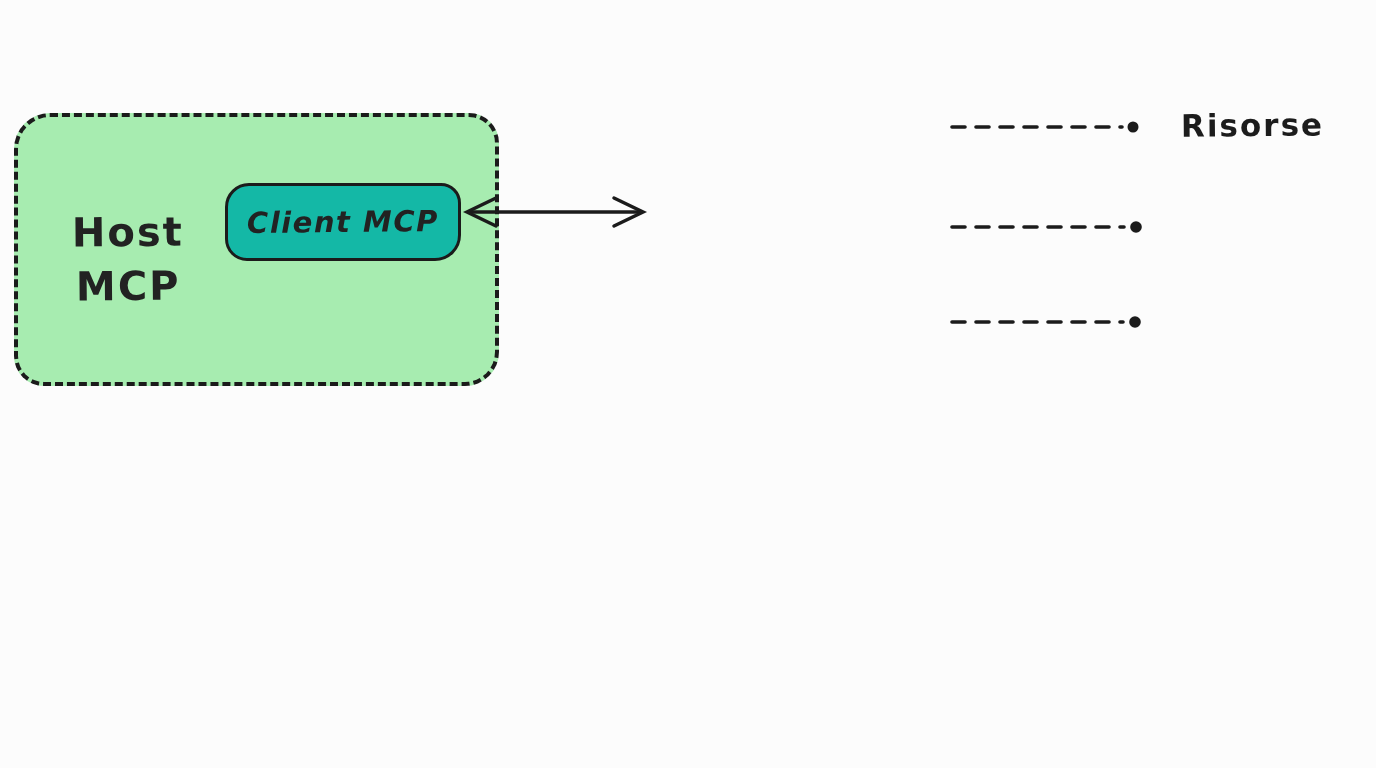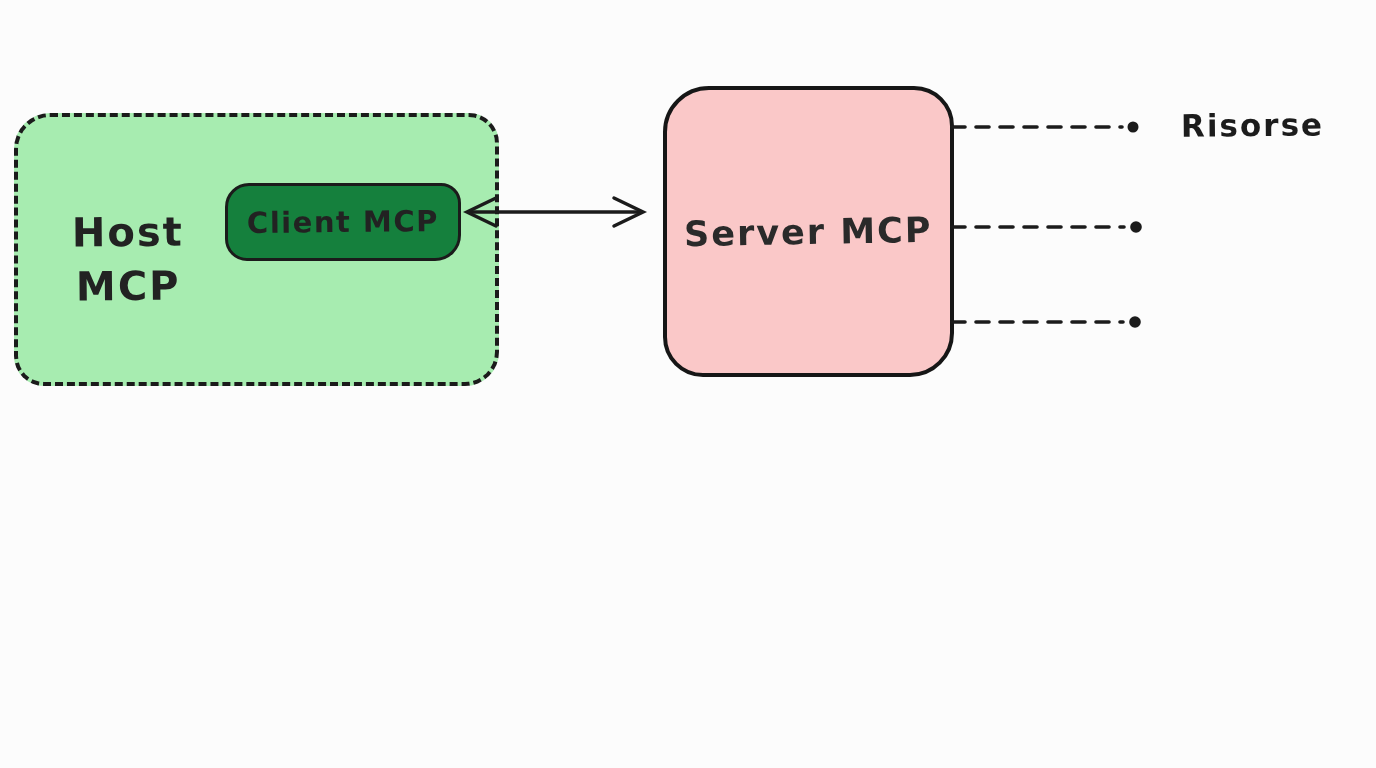--- a/index.html
+++ b/index.html
@@ -43,26 +43,27 @@
     transform: rotate(-0.5deg);
   }
 
   
   .client-box {
     position: absolute;
     left: 207px;
     top: 66px;
     width: 230px;
     height: 72px;
-    background: #15803d;
+    background: #14b8a6;
     border: 3px solid #1b1b1b;
     border-radius: 24px 20px 26px 22px;
     display: flex;
     align-items: center;
     justify-content: center;
+    font-style: italic;
   }
   .client-label {
     font-size: 29px;
     font-weight: 700;
     letter-spacing: 1.5px;
     color: #222222;
     transform: rotate(-0.6deg);
   }
 
   
@@ -118,23 +119,20 @@
     <div class="host-label">
       <div>Host</div>
       <div>MCP</div>
     </div>
 
     <div class="client-box">
       <span class="client-label">Client MCP</span>
     </div>
   </div>
 
-  <div class="server-box">
-    <span class="server-label">Server MCP</span>
-  </div>
 
   <svg class="wires" viewBox="0 0 1376 768">
 
     <g stroke="#1b1b1b" stroke-width="3.5" stroke-linecap="round" fill="none">
       <path d="M469 212 H641"></path>
       <path d="M496 198 L467 212 L496 226"></path>
       <path d="M614 198 L643 212 L614 226"></path>
     </g>
 
     <g stroke="#1b1b1b" stroke-width="3.6" stroke-linecap="round">

